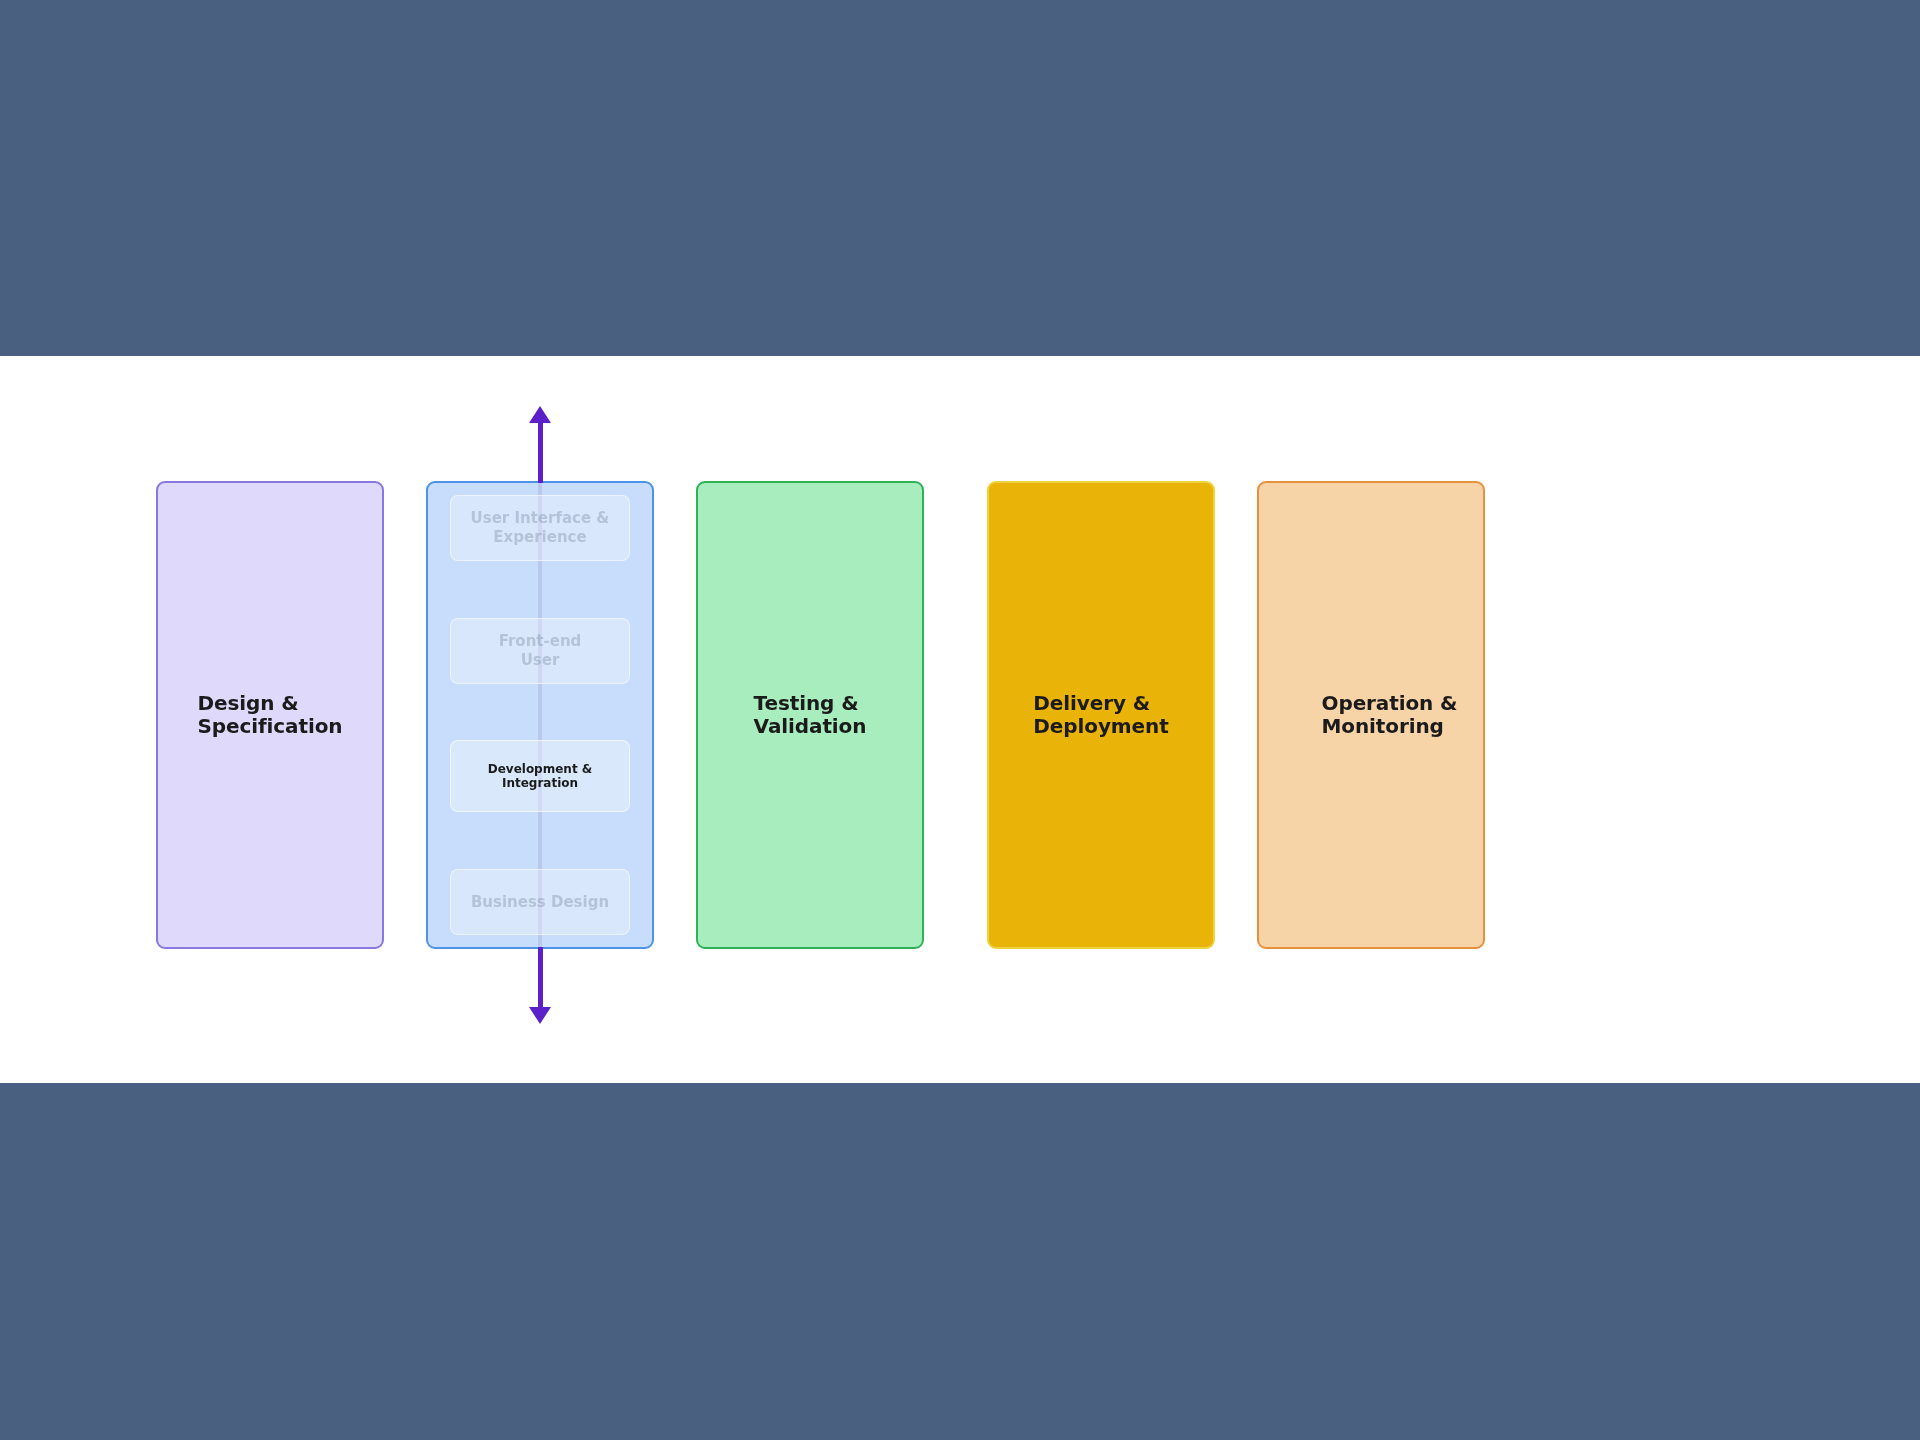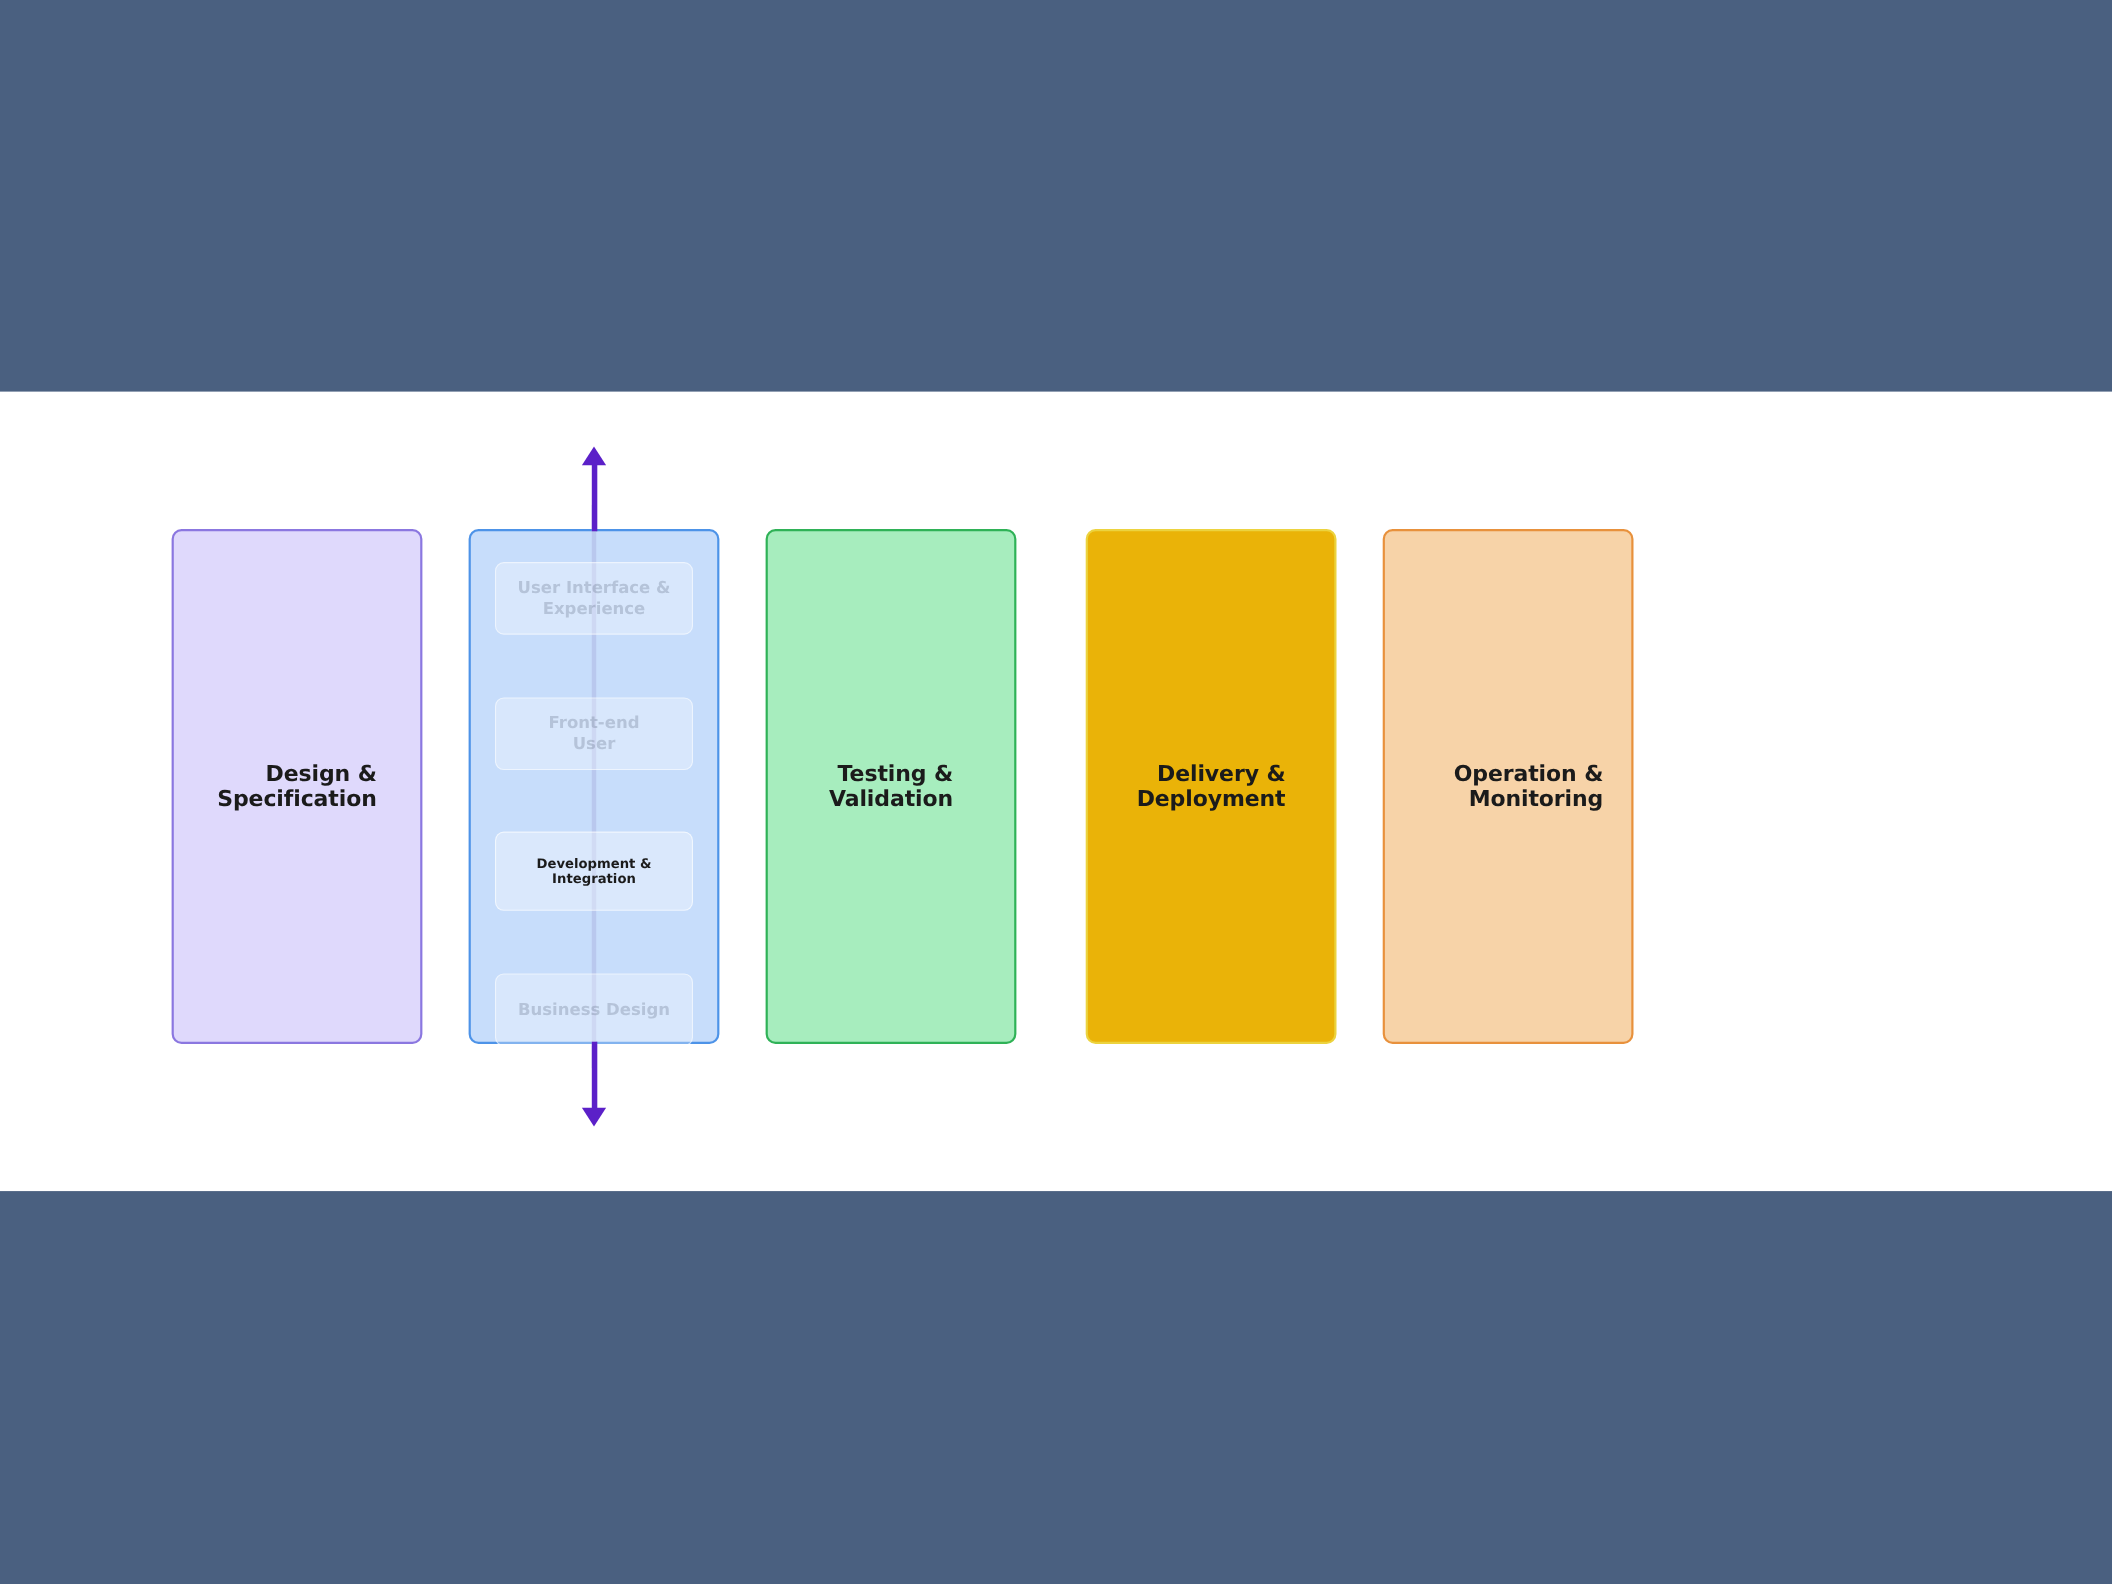--- a/index.html
+++ b/index.html
@@ -70,39 +70,39 @@
     display: flex;
     align-items: center;
     justify-content: center;
     flex: 0 0 auto;
   }
 
   .phase-label {
     font-size: 20px;
     font-weight: bold;
     line-height: 1.17;
-    text-align: right;
+    text-align: left;
     color: #1b1b1b;
     letter-spacing: -0.1px;
     white-space: pre-line;
     z-index: 3;
     position: relative;
   }
 
   
   .c-design    { background: #dfd9fc; border-color: #8b77e0; }
   .c-dev       { background: #c7ddfb; border-color: #4d93e8; }
   .c-testing   { background: #a7edbe; border-color: #2fb257; }
   .c-delivery  { background: #eab308; border-color: #ecd33f; margin-left: 21px; }
   .c-operation { background: #f7d3a8; border-color: #e8913c; padding-left: 37px; }
 
   
   .stack {
     position: absolute;
-    left: 0; top: 16px;
+    left: 0; top: 0;
     width: 100%;
     height: 100%;
     display: flex;
     flex-direction: column;
     align-items: center;
     justify-content: space-between;
     padding: 12px 22px;
     z-index: 1;
   }
 

